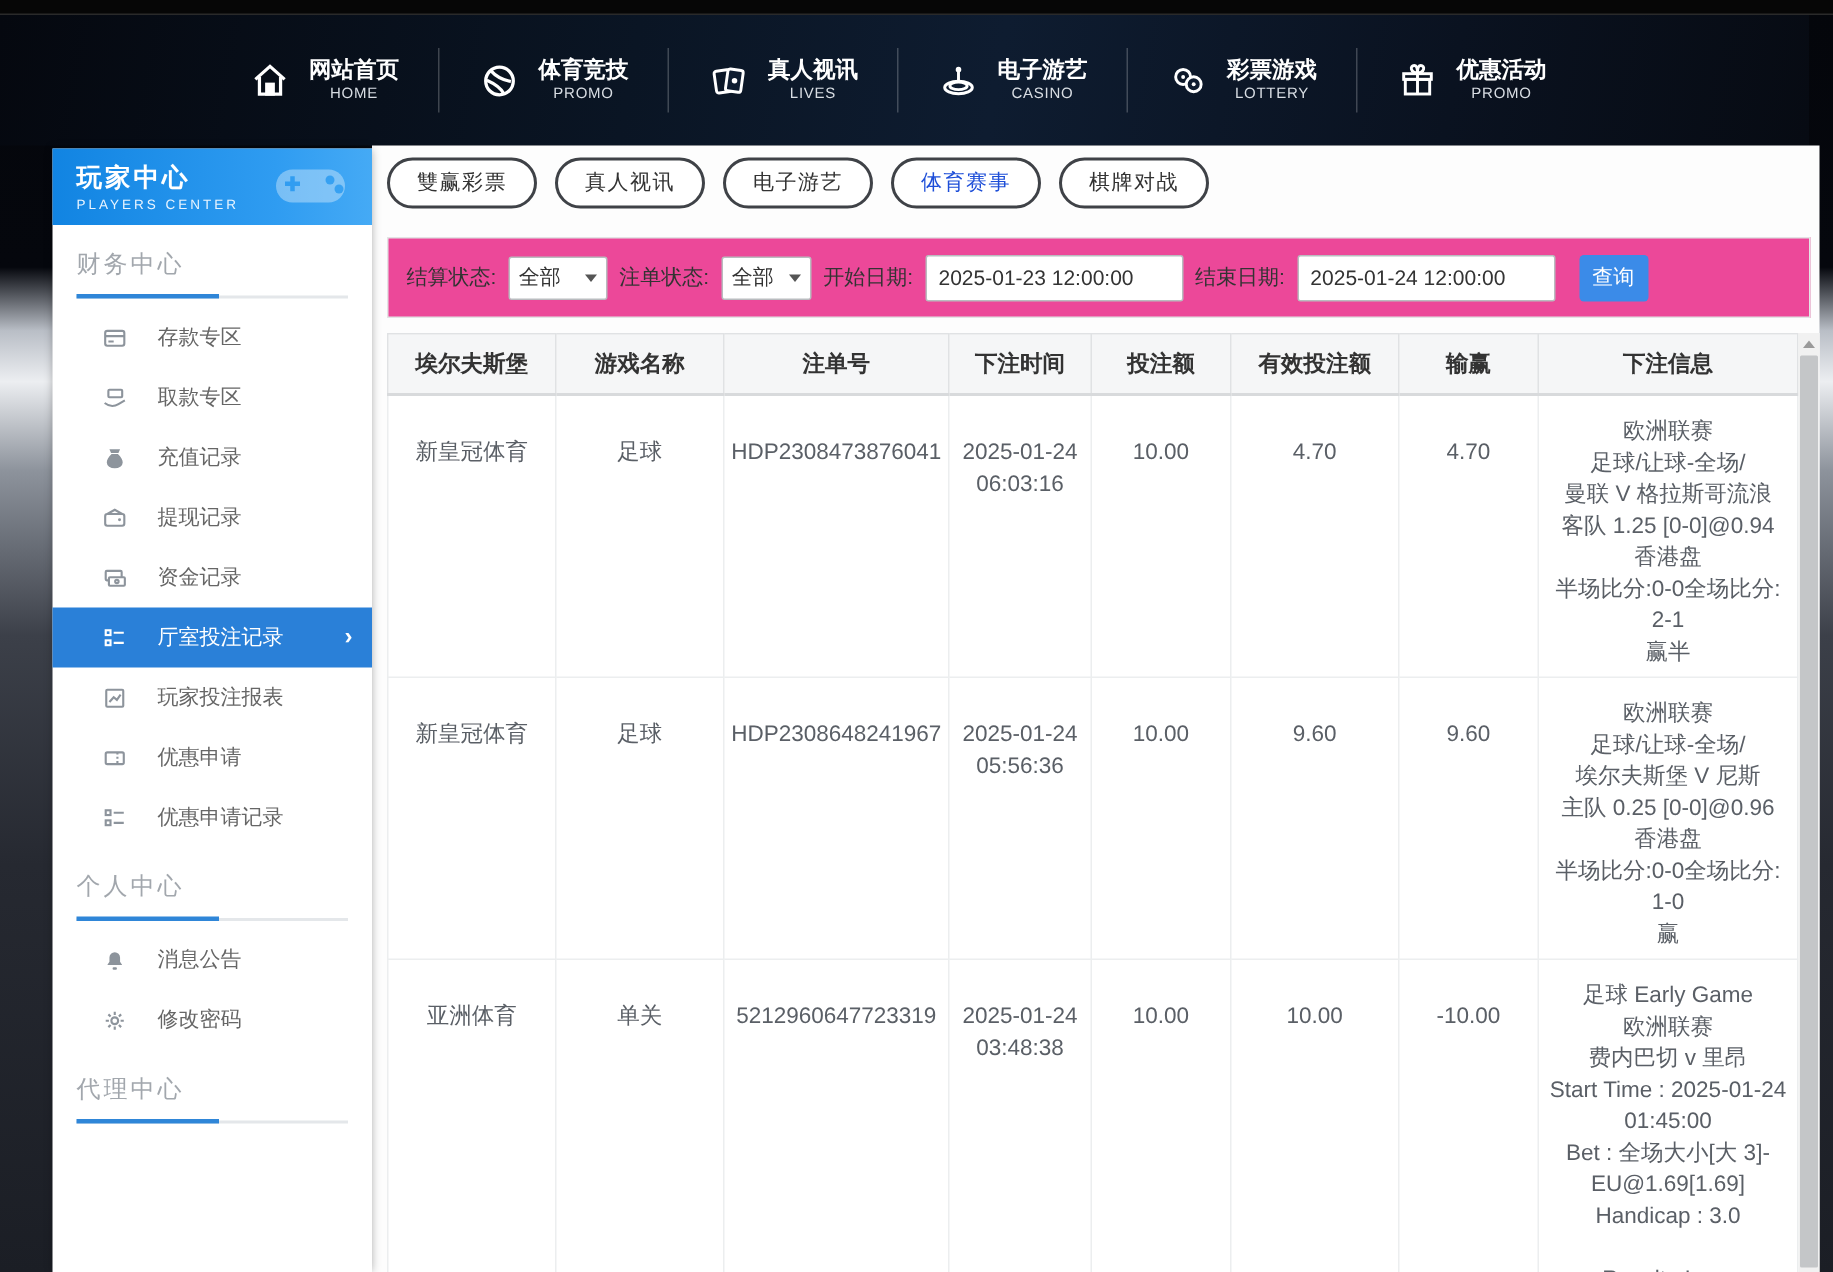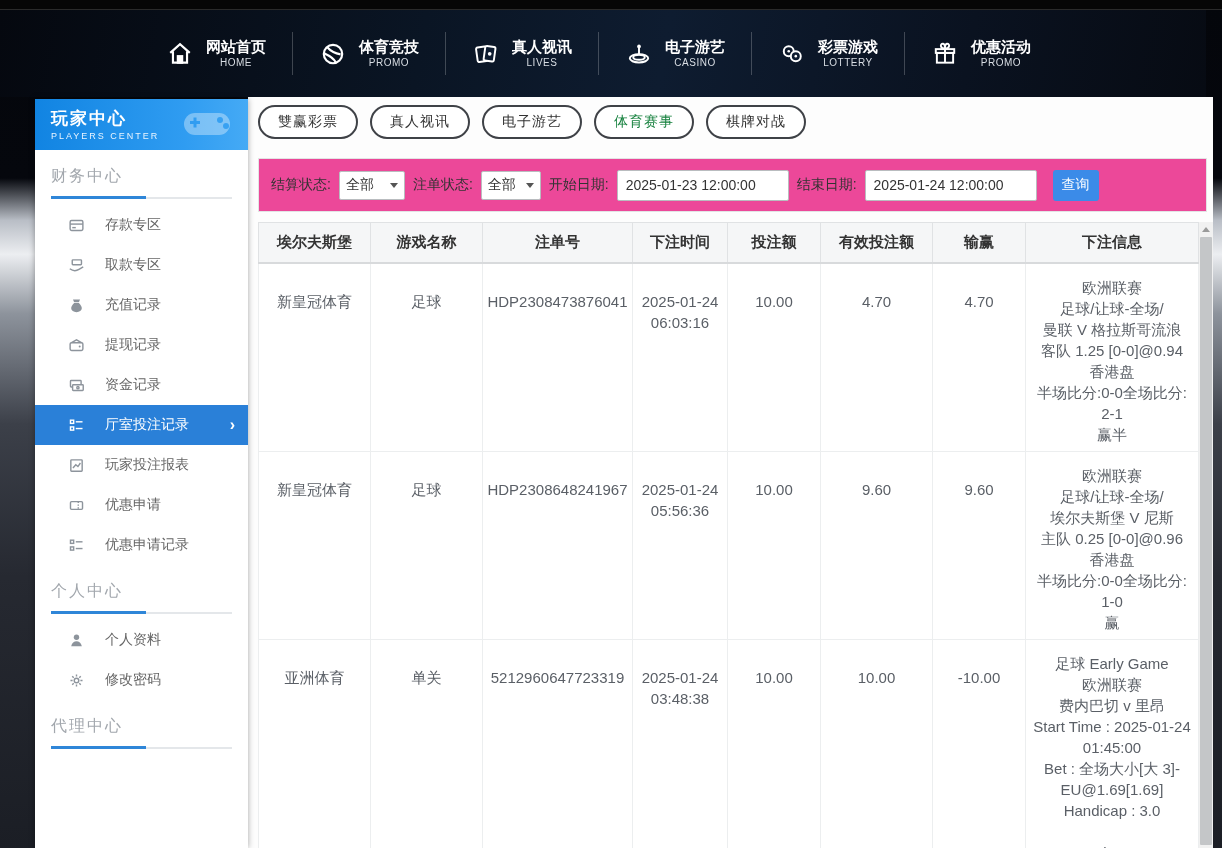--- a/index.html
+++ b/index.html
@@ -45,21 +45,21 @@
   .menu-item.active .mi-icon { color:#fff; }
   .mi-chev { position:absolute; right:13px; color:#fff; font-size:16px; font-weight:bold; }
   
   .main-area { position:absolute; left:258px; top:97px; width:957px; height:751px; }
   .tabs { position:absolute; top:8px; left:0; display:flex; gap:12px; }
   .tab {
     min-width:100px; height:34px; border:2px solid #3f4247; border-radius:17px; background:#fff;
     display:flex; align-items:center; justify-content:center; font-size:14px; color:#333;
     padding:0 18px; cursor:pointer; letter-spacing:1px;
   }
-  .tab.active { color:#15803d; }
+  .tab.active { color:#1d4ed8; }
   .filter-bar {
     position:absolute; top:61px; left:0; width:949px; height:54px;
     background:#ec4899; border:1px solid #e3e4e5;
     display:flex; align-items:center; padding-left:12px; gap:8px; font-size:14px; color:#333;
   }
   .fake-select {
     height:29px; background:#fff; border:1px solid #b9bcbf; border-radius:2px;
     display:flex; align-items:center; padding:0 6px; gap:10px; font-size:14px; color:#333; cursor:pointer;
   }
   .fake-select.wide { min-width:66px; justify-content:space-between; }
@@ -290,25 +290,25 @@
       </span>
     <span class="mi-label">优惠申请记录</span>
   </div>
 
   <div class="sec-head">个人中心</div>
   <div class="sec-line"></div>
 
   <div class="menu-item">
     <span class="mi-icon">
         <svg width="17" height="17" viewBox="0 0 24 24" fill="currentColor">
-          <circle cx="12" cy="7.5" r="3.8"></circle>
-          <path d="M4.5 20 c1-5 4-7 7.5-7 s6.5 2 7.5 7 z"></path>
-        </svg>
-      </span>
-    <span class="mi-label">个人资料</span>
+          <path d="M12 4 a5 5 0 0 1 5 5 v4 l2 3 H5 l2-3 V9 a5 5 0 0 1 5-5z"></path>
+          <rect x="10" y="18" width="4" height="2.5" rx="1"></rect>
+        </svg>
+      </span>
+    <span class="mi-label">消息公告</span>
   </div>
   <div class="menu-item">
     <span class="mi-icon">
         <svg width="17" height="17" viewBox="0 0 24 24" fill="none" stroke="currentColor" stroke-width="2">
           <circle cx="12" cy="12" r="3.2"></circle>
           <path d="M12 3.5 v3 M12 17.5 v3 M3.5 12 h3 M17.5 12 h3 M6 6 l2.1 2.1 M15.9 15.9 L18 18 M18 6 l-2.1 2.1 M8.1 15.9 L6 18"></path>
         </svg>
       </span>
     <span class="mi-label">修改密码</span>
   </div>

